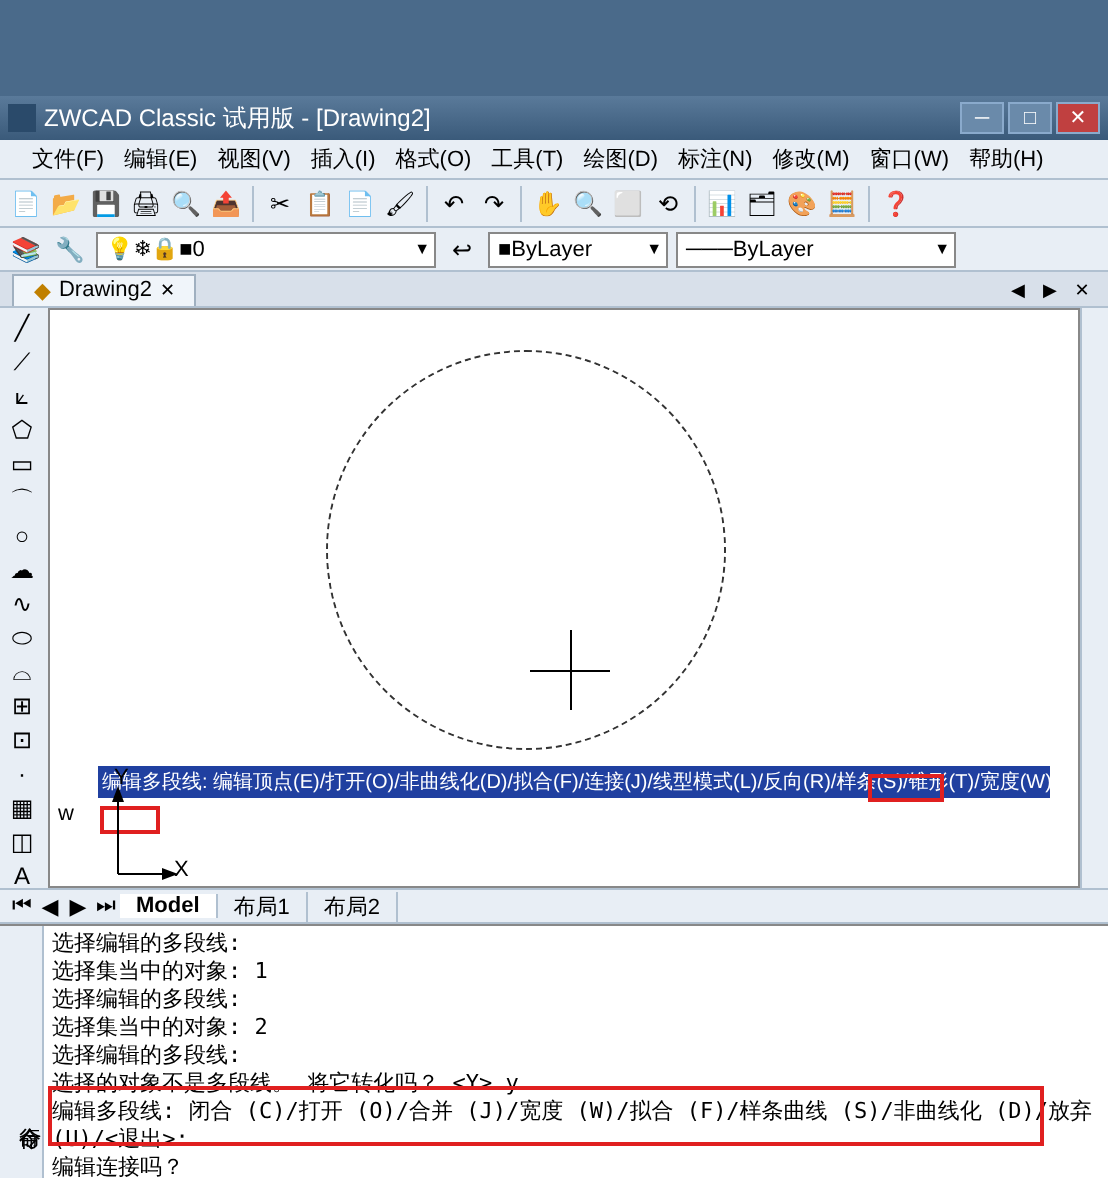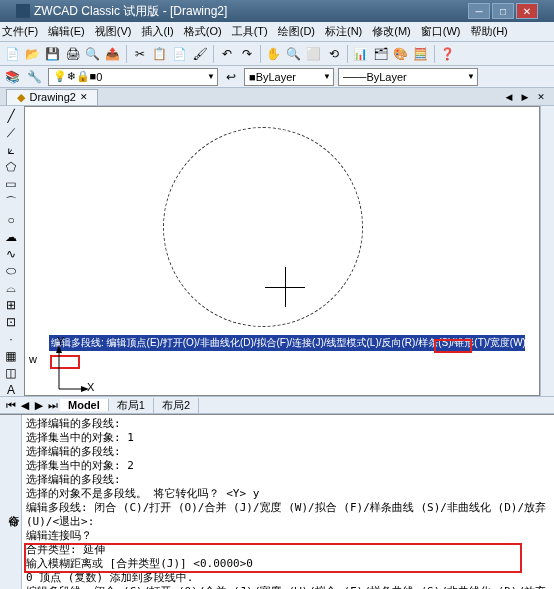--- a/index.html
+++ b/index.html
@@ -1,23 +1,23 @@
 <!DOCTYPE html>
 <html><head>
 <meta charset="utf-8">
 <style>
 * { margin: 0; padding: 0; box-sizing: border-box; font-family: "Microsoft YaHei", SimSun, sans-serif; font-size: 11px; }
 body { background: #4a6a8a; width: 554px; height: 589px; overflow: hidden; position: relative; }
-.titlebar { background: linear-gradient(#5a7a9a, #3a5a7a); height: 22px; display: flex; align-items: center; padding: 0 16px; color: #fff; }
+.titlebar { background: linear-gradient(#5a7a9a, #3a5a7a); height: 22px; display: flex; align-items: center; padding: 0 4px; color: #fff; margin-top: 48px; }
 .titlebar .icon { width: 14px; height: 14px; background: #2a4a6a; margin-right: 4px; }
 .titlebar .title { flex: 1; font-size: 12px; }
 .winbtns { display: flex; gap: 2px; }
 .winbtn { width: 22px; height: 16px; background: #6a8aaa; border: 1px solid #8aaacc; display: flex; align-items: center; justify-content: center; font-size: 10px; cursor: pointer; }
 .winbtn.close { background: #c04040; }
-.menubar { background: #e8eef5; height: 20px; display: flex; align-items: center; padding: 0 2px; gap: 10px; border-bottom: 1px solid #b0c0d0; }
+.menubar { background: #e8eef5; height: 20px; display: flex; align-items: center; padding: 0 16px; gap: 10px; border-bottom: 1px solid #b0c0d0; }
 .menubar span { cursor: pointer; }
 .toolbar { background: #e8eef5; height: 24px; display: flex; align-items: center; padding: 0 4px; gap: 2px; border-bottom: 1px solid #b0c0d0; }
 .tbtn { width: 18px; height: 18px; border: 1px solid transparent; display: flex; align-items: center; justify-content: center; cursor: pointer; font-size: 12px; }
 .sep { width: 1px; height: 18px; background: #b0c0d0; margin: 0 2px; }
 .layerbar { background: #e8eef5; height: 22px; display: flex; align-items: center; padding: 0 4px; gap: 4px; border-bottom: 1px solid #b0c0d0; }
 .dropdown { background: #fff; border: 1px solid #888; height: 18px; display: flex; align-items: center; padding: 0 4px; font-size: 11px; position: relative; }
 .dropdown .arrow { position: absolute; right: 2px; font-size: 8px; }
 .doctab { background: #d8e0ea; height: 18px; display: flex; align-items: center; padding: 0 6px; border-bottom: 1px solid #b0c0d0; }
 .doctab .tab { background: #f0f5fa; border: 1px solid #a0b0c0; border-bottom: none; padding: 1px 10px; font-size: 11px; display: flex; align-items: center; gap: 4px; }
 .doctab .tab .x { font-size: 9px; cursor: pointer; }

